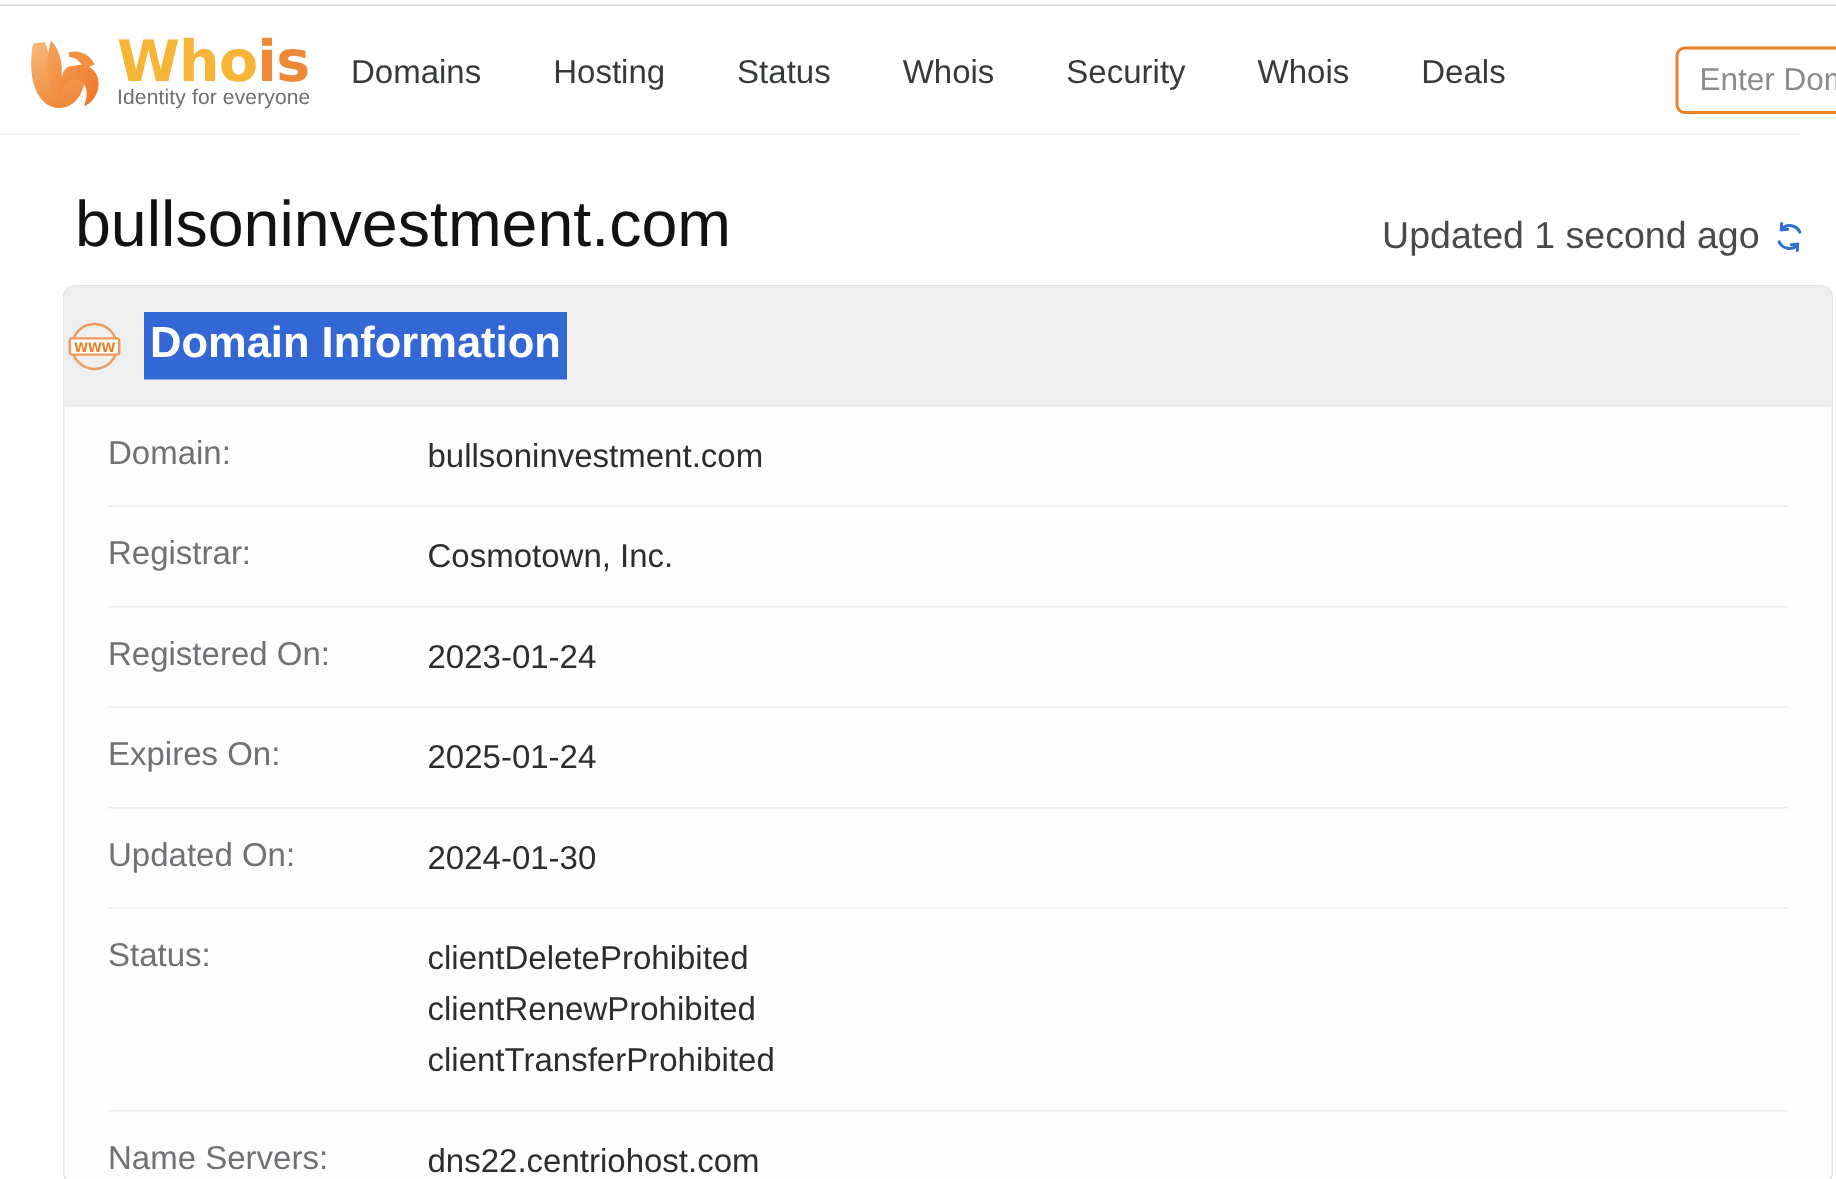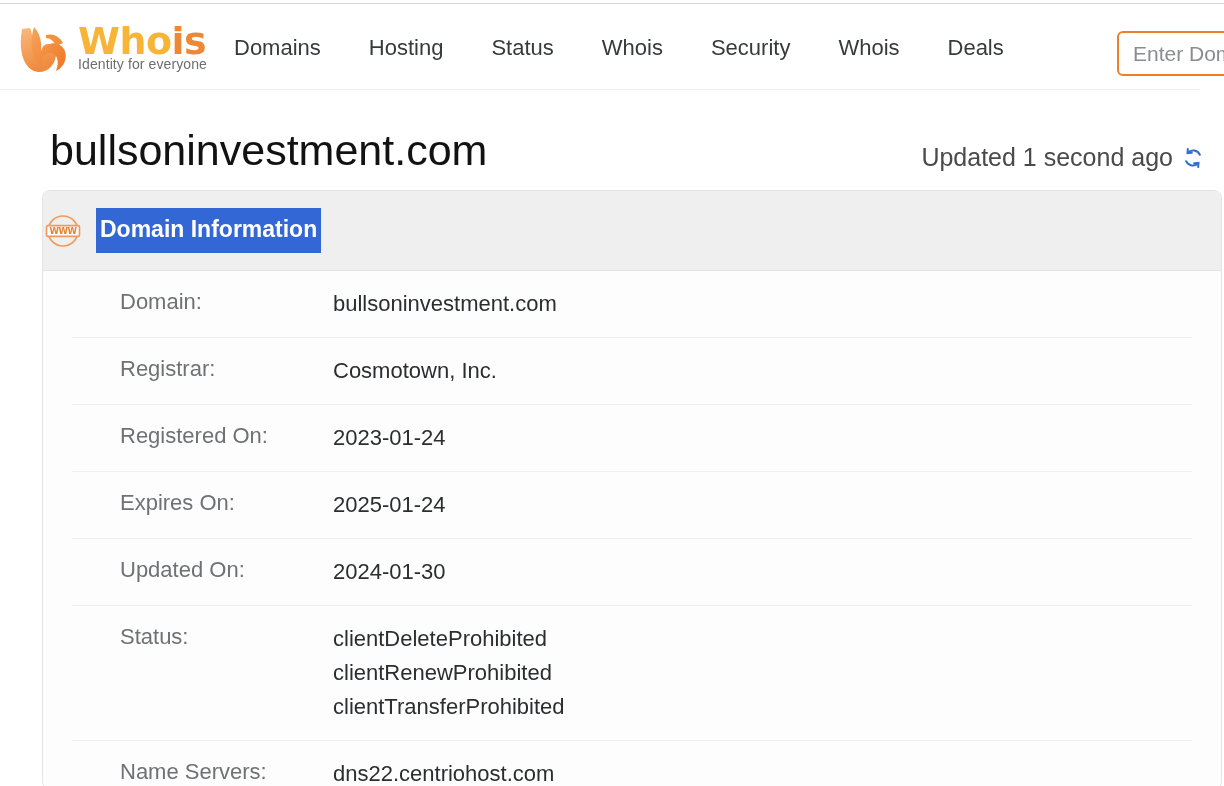--- a/index.html
+++ b/index.html
@@ -107,21 +107,21 @@
     overflow: hidden;
   }
   .card-header {
     height: 80px;
     background: #efefef;
     border-bottom: 1px solid #e3e3e3;
     display: flex; align-items: center;
   }
   .www-icon { width: 40px; height: 40px; flex: none; }
   .card-title {
-    font-size: 23px; font-weight: bold;
+    font-size: 29px; font-weight: bold;
     color: #ffffff;
     background: #3367d6;
     margin-left: 13px;
     padding: 2px 4px 5px 4px;
     line-height: 38px;
     font-family: "Liberation Sans", sans-serif;
     white-space: nowrap;
   }
 
   .card-body { padding: 0; }
@@ -132,21 +132,20 @@
     border-bottom: 1px solid #eeeeee;
     padding: 16px 0 16px 0;
     margin: 0 29px;
   }
   .info-row:last-child { border-bottom: 1px solid #eeeeee; }
   .info-label {
     width: 213px; flex: none;
     font-size: 22px; color: #6f7174;
     line-height: 30px;
     font-family: "Liberation Sans", sans-serif;
-    margin-left: 48px;
   }
   .info-value {
     font-size: 22px; color: #2b2d2f;
     line-height: 34px;
     font-family: "Liberation Sans", sans-serif;
   }
   .info-value div { white-space: nowrap; }
 </style>
 </head>
 <body>

